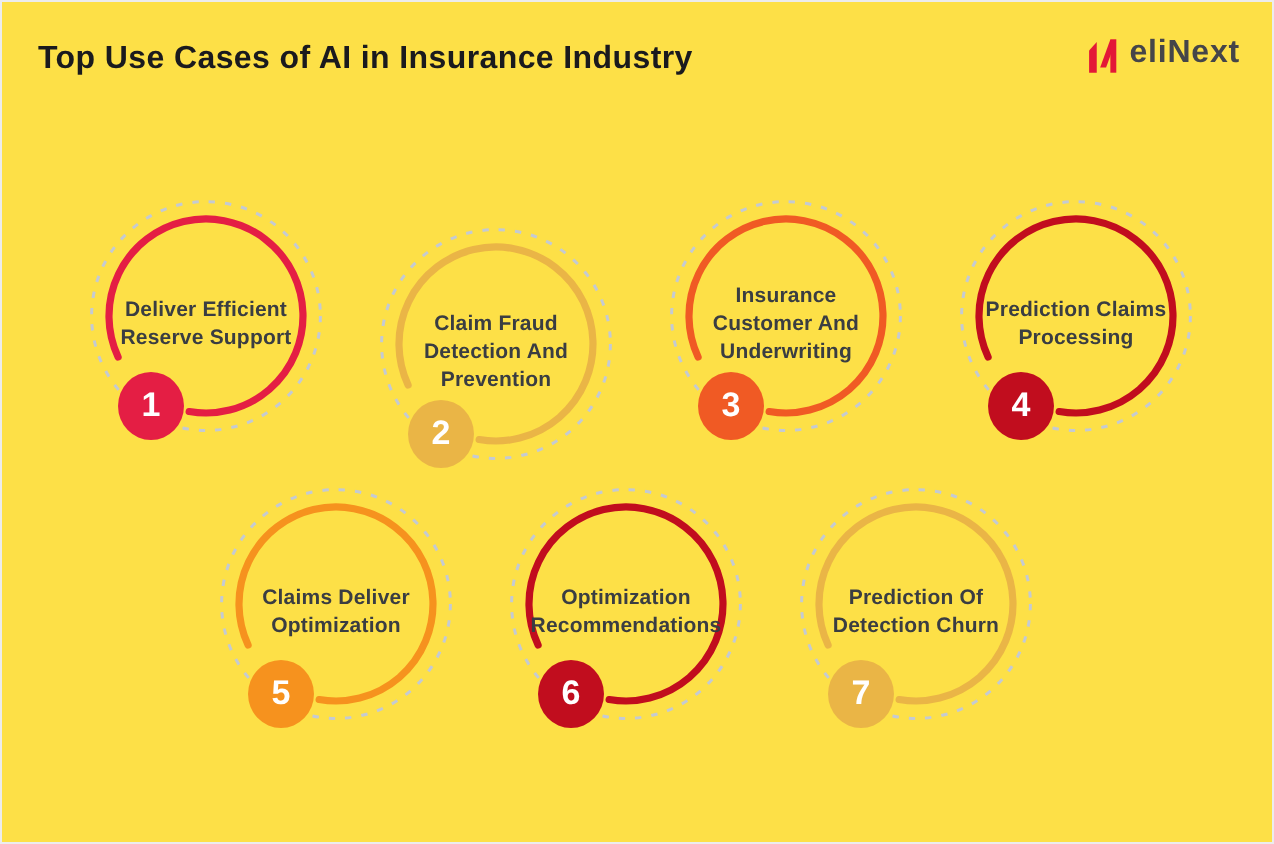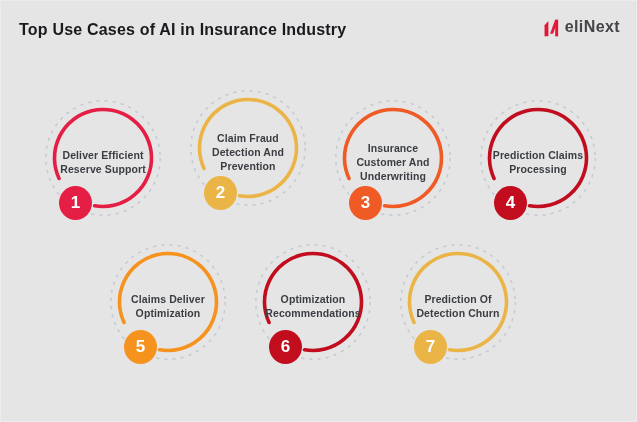--- a/index.html
+++ b/index.html
@@ -3,21 +3,21 @@
 <meta charset="utf-8">
 <style>
   html,body{margin:0;padding:0;}
   body{
     width:637px;height:422px;
     font-family:"Liberation Sans","DejaVu Sans",sans-serif;
     background:#fff;
   }
   .canvas{
     position:relative;width:637px;height:422px;
-    background:#e5e5e5;
+    background:#fde047;
     overflow:hidden;
     border:1px solid #ececee;
     box-sizing:border-box;
   }
   .page-title{
     position:absolute;left:18px;top:20px;
     font-size:16px;font-weight:800;color:#1A1A1E;
     letter-spacing:.2px;
   }
   .logo{
@@ -42,21 +42,21 @@
     letter-spacing:.1px;
   }
   .unit .badge{
     position:absolute;left:15px;top:87px;width:33px;height:34px;
     border-radius:50%;
     display:flex;align-items:center;justify-content:center;
     color:#fff;font-size:17px;font-weight:800;
   }
   
   .pos-1{left:43px;top:98px;}
-  .pos-2{left:188px;top:88px;}
+  .pos-2{left:188px;top:112px;}
   .pos-3{left:333px;top:98px;}
   .pos-4{left:478px;top:98px;}
   .pos-5{left:108px;top:242px;}
   .pos-6{left:253px;top:242px;}
   .pos-7{left:398px;top:242px;}
 </style>
 </head>
 <body>
 
 <div class="canvas">

